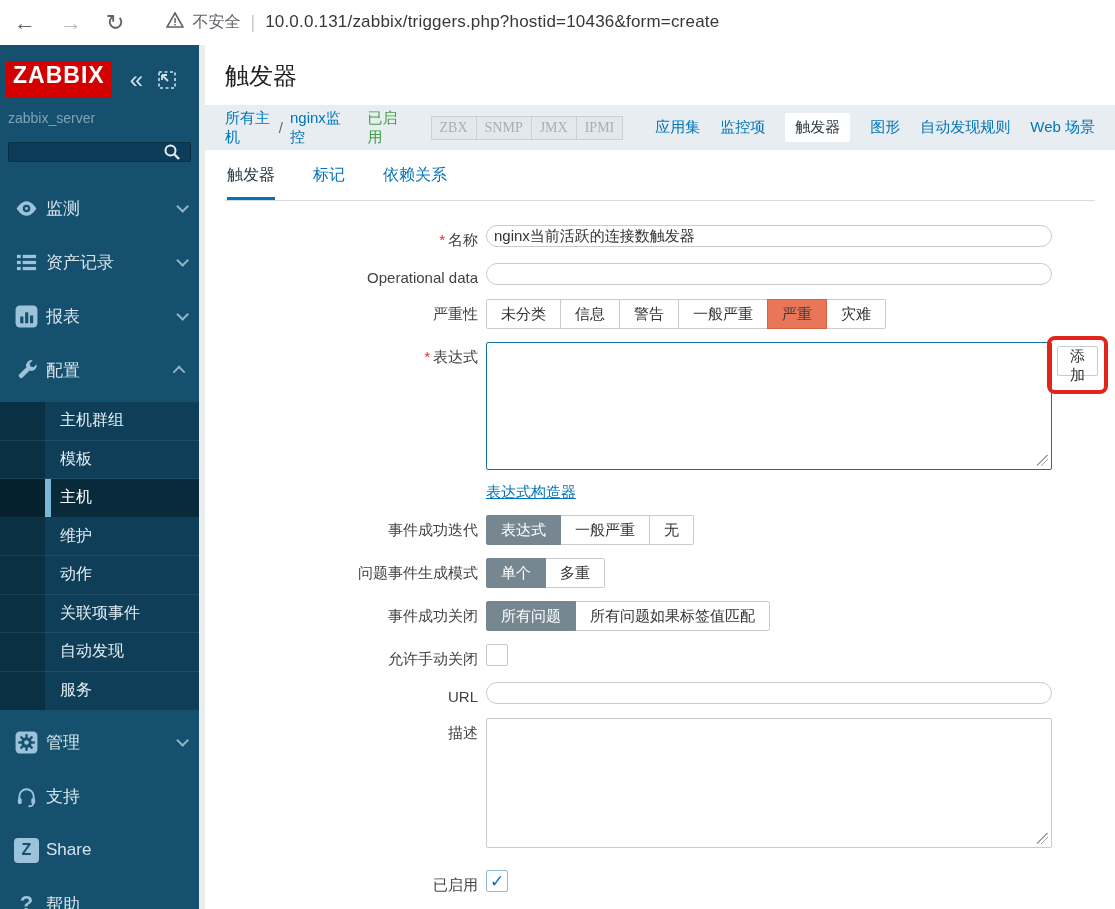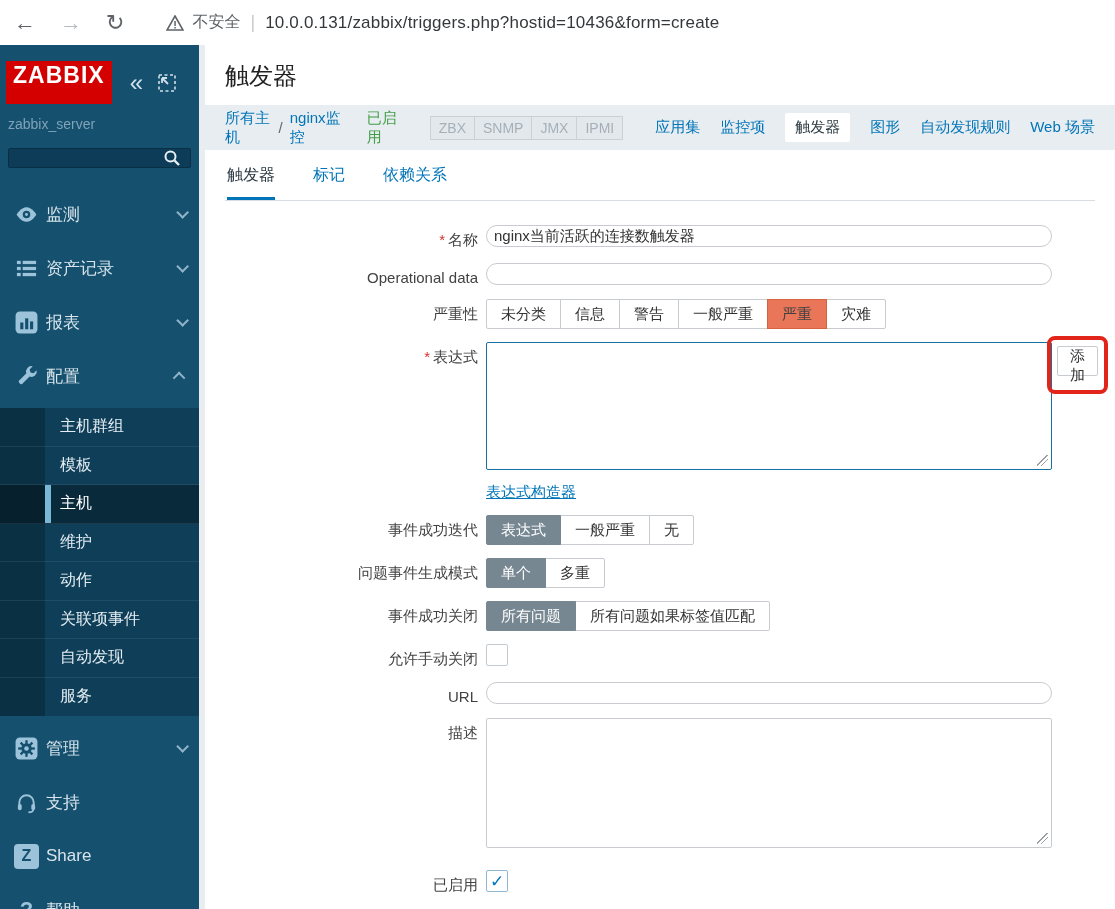--- a/index.html
+++ b/index.html
@@ -4,35 +4,35 @@
 <style>
   * { margin:0; padding:0; box-sizing:border-box; }
   html,body { width:1115px; height:909px; overflow:hidden; background:#fff;
     font-family:"Liberation Sans","DejaVu Sans",sans-serif; }
 
   
   .browser-bar { height:45px; display:flex; align-items:center; padding-left:14px;
     background:#fff; color:#5f6368; }
   .nav-glyph { font-size:22px; margin-right:24px; cursor:pointer; }
   .nav-glyph.disabled { color:#b6babe; }
-  .addr { display:flex; align-items:center; margin-left:18px; font-size:17px; }
+  .addr { display:flex; margin-left:18px; font-size:17px; }
   .warn-tri { margin-right:8px; display:flex; }
   .sec-label { color:#5f6368; margin-right:10px; font-size:16px; }
   .addr-sep { color:#c7cacd; margin-right:10px; font-size:18px; }
   .url-text { color:#35383b; font-size:17px; letter-spacing:.2px; }
 
   
   .app { display:flex; height:864px; }
 
   
   .sidebar { width:205px; flex:none; background:#15506e; display:flex;
     flex-direction:column; color:#cfdfe9; border-right:6px solid #e9edf0; }
   .logo-row { display:flex; align-items:center; padding:16px 10px 4px 6px; }
   .logo { background:#d40000; color:#fff; font-weight:bold; font-size:23px;
-    letter-spacing:1px; padding:1px 7px 15px 7px; }
+    letter-spacing:1px; padding:1px 7px 9px 7px; }
   .collapse { color:#cfe0ea; font-size:24px; margin-left:18px; cursor:pointer; }
   .fullscreen { margin-left:14px; cursor:pointer; display:flex; }
   .server-name { color:#7fa3b8; font-size:14px; padding:8px 8px 6px 8px; }
   .search-box { margin:10px 8px 0 8px; height:34px; background:#0c3c57;
     border:1px solid #0a2e44; border-radius:2px; display:flex; align-items:center; }
   .search-input { flex:1; background:transparent; border:none; outline:none;
     color:#e8f0f5; font-size:15px; padding:0 8px; min-width:0; }
   .search-btn { padding:0 9px; display:flex; cursor:pointer; }
   .menu { margin-top:24px; }
   .menu-item { height:44px; display:flex; align-items:center; padding:0 14px;
@@ -62,21 +62,21 @@
 
   
   .main { flex:1; display:flex; flex-direction:column; background:#fff; }
   .page-title { font-size:24px; color:#222; padding:15px 0 13px 20px; }
 
   .crumb-bar { height:45px; background:#e8edf1; display:flex; align-items:center;
     padding:16px 20px; font-size:15px; flex:none; }
   .crumb-link { color:#0275b8; text-decoration:none; cursor:pointer; }
   .crumb-sep { color:#5d6a72; margin:0 7px; }
   .host-status { color:#429e47; margin-left:26px; }
-  .iface-group { display:flex; margin-left:28px; }
+  .iface-group { display:flex; margin-left:28px;font-family:Liberation Serif, serif; }
   .iface-badge { border:1px solid #c9d1d7; background:#e3e8ec; color:#a6b0b8;
     font-size:14px; padding:3px 8px; }
   .iface-badge + .iface-badge { border-left:none; }
   .crumb-nav { display:flex; align-items:center; margin-left:32px; gap:20px; }
   .crumb-nav .nav-link { color:#0275b8; cursor:pointer; white-space:nowrap; }
   .crumb-nav .nav-link.active { background:#fff; color:#2b3a42; padding:5px 10px;
     border-radius:2px; }
 
   .panel { padding:0 20px; flex:1; }
   .tabs-row { display:flex; gap:38px; padding:15px 2px 0 2px;

